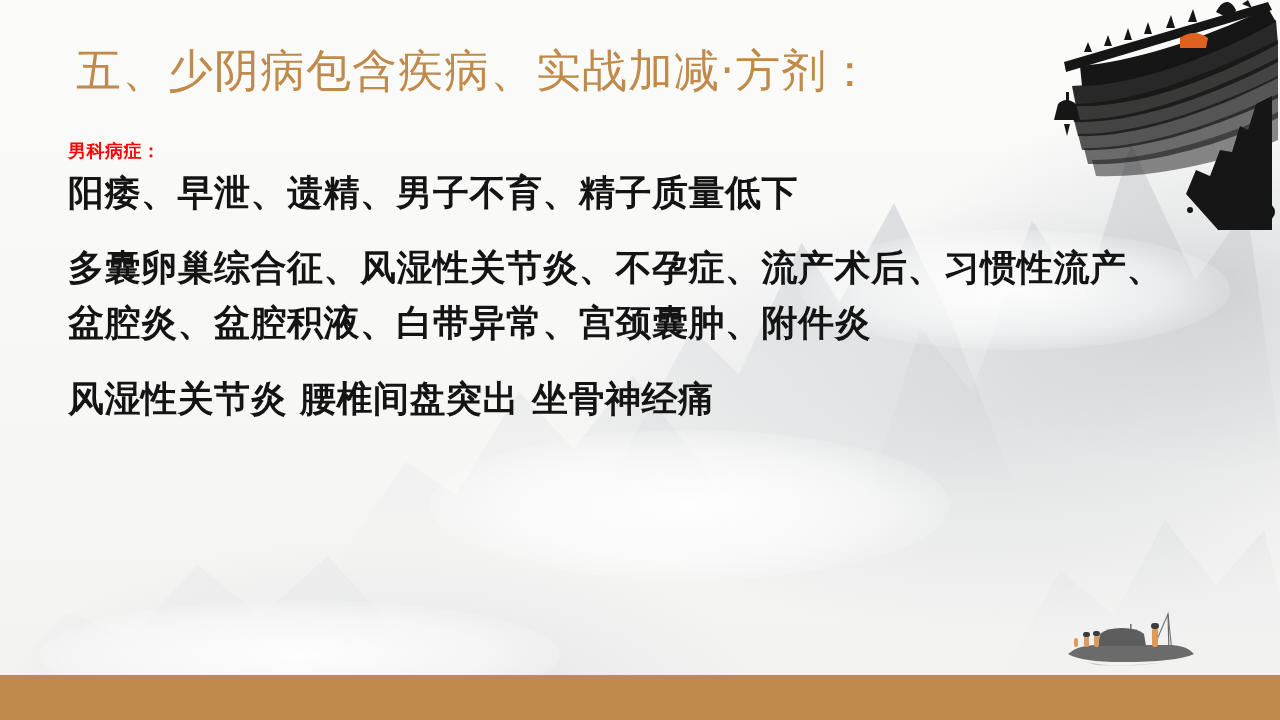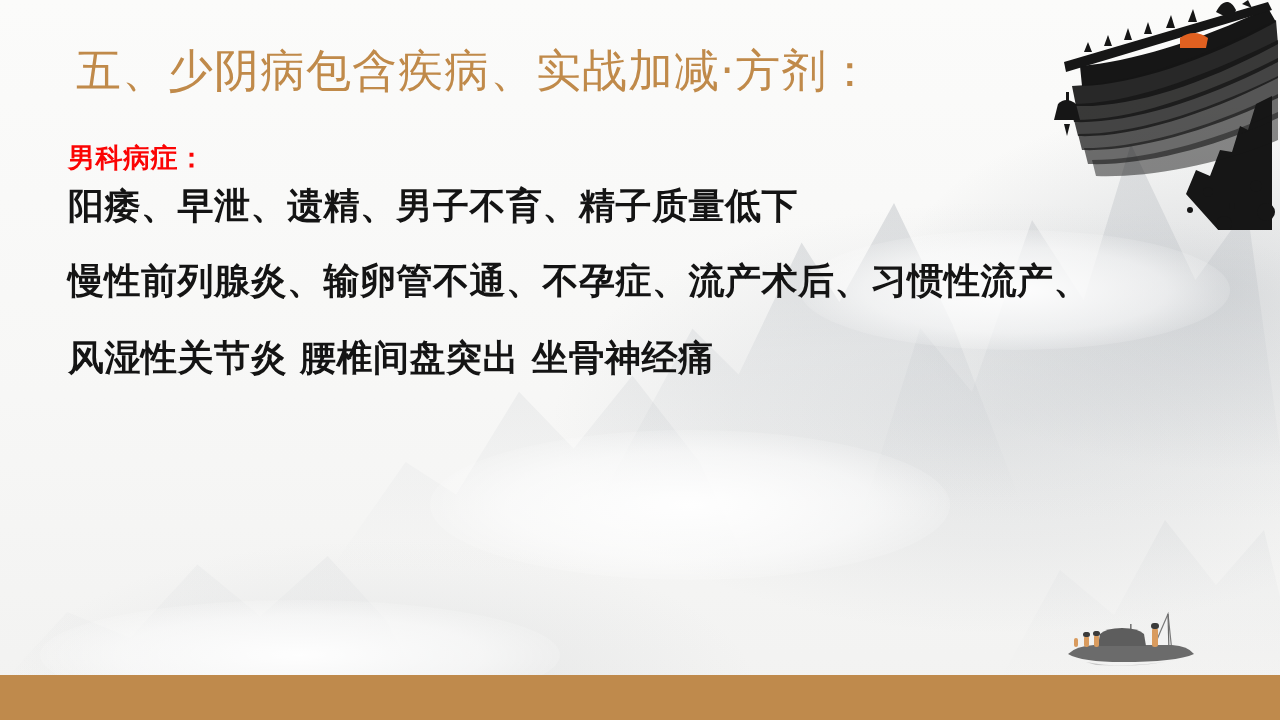--- a/index.html
+++ b/index.html
@@ -103,21 +103,21 @@
   .body-block {
     position: absolute;
     left: 68px;
     top: 128px;
     width: 1130px;
   }
   .section { margin-bottom: 14px; }
   .section-head {
     color: #fb0404;
     font-weight: bold;
-    font-size: 27px;
+    font-size: 18px;
     line-height: 1.45;
     letter-spacing: 0.5px;
     margin-bottom: 2px;
   }
   .section-line {
     color: #141414;
     font-weight: bold;
     font-size: 36px;
     line-height: 1.52;
     letter-spacing: 0.5px;
@@ -202,21 +202,22 @@
     <div class="title">五、少阴病包含疾病、实战加减·方剂：</div>
 
     <div class="body-block">
 
       <div class="section sec-male">
         <div class="section-head">男科病症：</div>
         <div class="section-line">阳痿、早泄、遗精、男子不育、精子质量低下</div>
       </div>
 
       <div class="section sec-female">
-        <div class="section-line">慢性前列腺炎、输卵管不通、不孕症、流产术后、习惯性流产、</div>
+        <div class="section-line">多囊卵巢综合征、风湿性关节炎、不孕症、流产术后、习惯性流产、</div>
+        <div class="section-line">盆腔炎、盆腔积液、白带异常、宫颈囊肿、附件炎</div>
       </div>
 
       <div class="section sec-joint">
         <div class="section-line">风湿性关节炎  腰椎间盘突出  坐骨神经痛</div>
       </div>
 
     </div>
   </div>
 </div>
 

